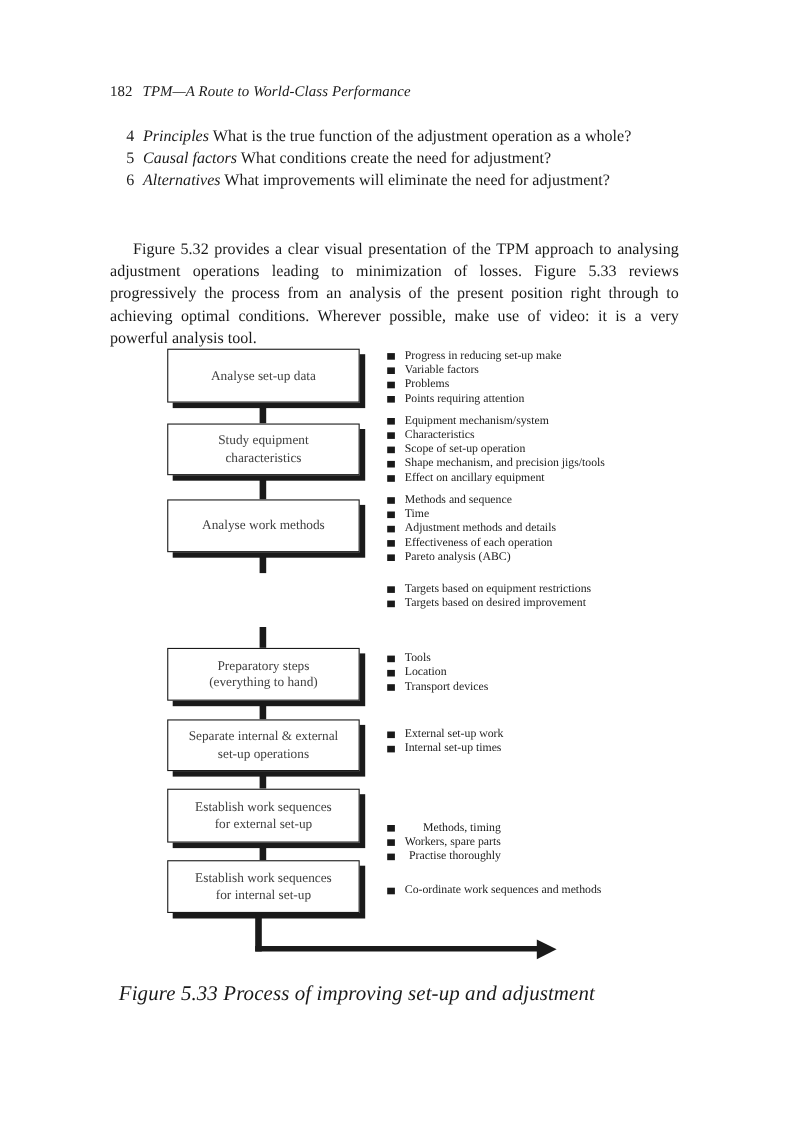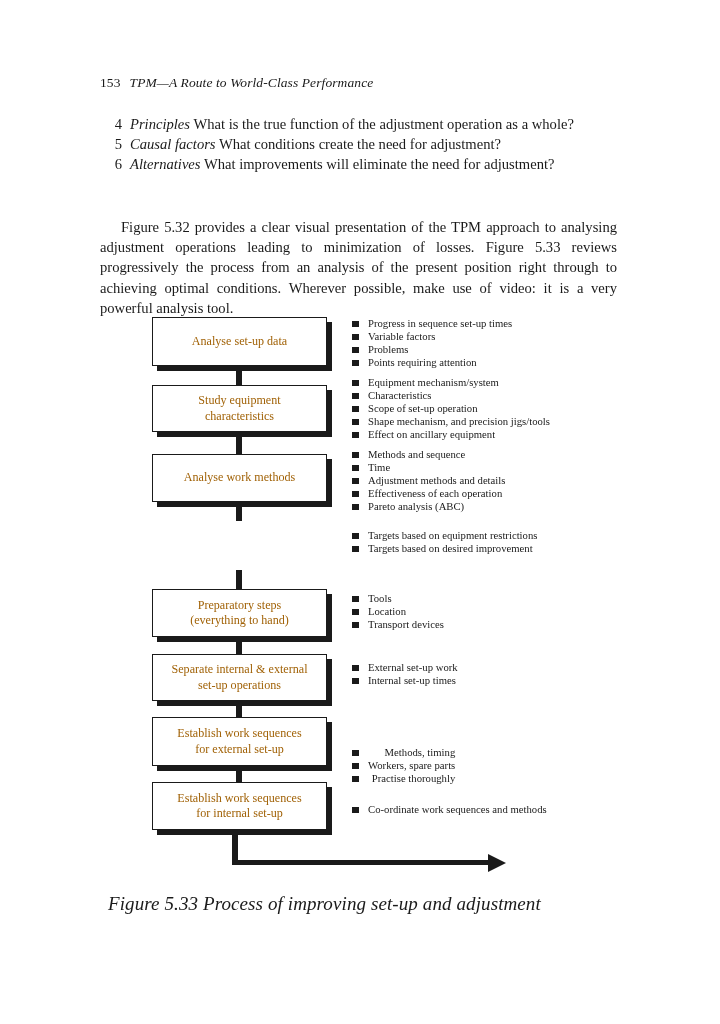--- a/index.html
+++ b/index.html
@@ -97,21 +97,21 @@
     box-sizing: border-box;
     background: #ffffff;
     border: 1.6px solid #1a1a1a;
     box-shadow: 5px 5px 0 0 #1a1a1a;
     display: flex;
     align-items: center;
     justify-content: center;
     text-align: center;
     font-size: 12.1px;
     line-height: 15.4px;
-    color: #a16207;
+    color: #404040;
   }
   .flow-box .box-label {
     display: block;
     padding: 0 6px;
     white-space: pre-line;
   }
 
   
   .connector {
     position: absolute;
@@ -173,21 +173,21 @@
     letter-spacing: 0.1px;
     white-space: nowrap;
   }
 </style>
 </head>
 <body>
 
 <div class="page">
 
   <div class="running-head">
-    <span class="folio">153</span><span class="book-title">TPM—A Route to World-Class Performance</span>
+    <span class="folio">182</span><span class="book-title">TPM—A Route to World-Class Performance</span>
   </div>
 
   <div class="num-list">
     <div class="num-item">
       <span class="marker">4</span><span class="term">Principles</span> <span>What is the true function of the adjustment operation as a whole?</span>
     </div>
     <div class="num-item">
       <span class="marker">5</span><span class="term">Causal factors</span> <span>What conditions create the need for adjustment?</span>
     </div>
     <div class="num-item">
@@ -232,21 +232,21 @@
     <div class="flow-box" style="top:782px;height:48px;">
       <span class="box-label">Establish work sequences
 for internal set-up</span>
     </div>
 
     <div class="arrow-stem" style="top:830px;height:35px;"></div>
     <div class="arrow-shaft" style="left:232px;top:860px;width:258px;"></div>
     <div class="arrow-head" style="left:488px;top:853.5px;"></div>
 
     <div class="bullet-group" style="top:317px;">
-      <div class="bullet-item"><span class="sq"></span><span>Progress in sequence set-up times</span></div>
+      <div class="bullet-item"><span class="sq"></span><span>Progress in reducing set-up make</span></div>
       <div class="bullet-item"><span class="sq"></span><span>Variable factors</span></div>
       <div class="bullet-item"><span class="sq"></span><span>Problems</span></div>
       <div class="bullet-item"><span class="sq"></span><span>Points requiring attention</span></div>
     </div>
 
     <div class="bullet-group" style="top:376px;">
       <div class="bullet-item"><span class="sq"></span><span>Equipment mechanism/system</span></div>
       <div class="bullet-item"><span class="sq"></span><span>Characteristics</span></div>
       <div class="bullet-item"><span class="sq"></span><span>Scope of set-up operation</span></div>
       <div class="bullet-item"><span class="sq"></span><span>Shape mechanism, and precision jigs/tools</span></div>

